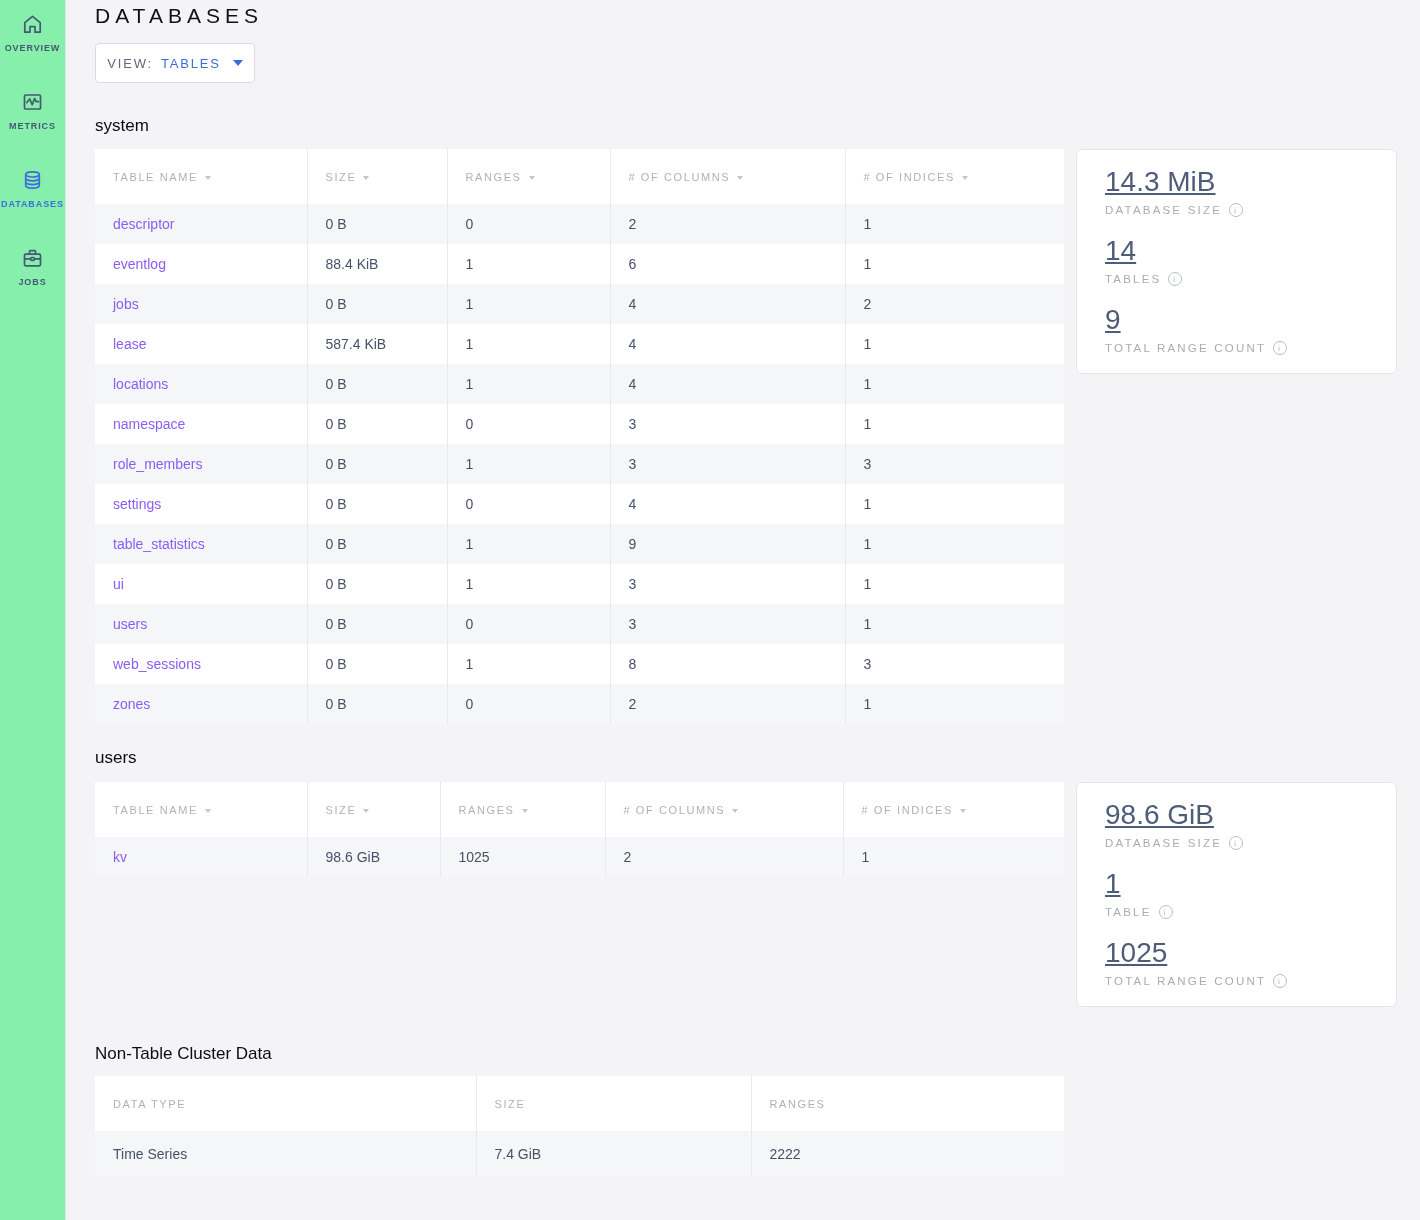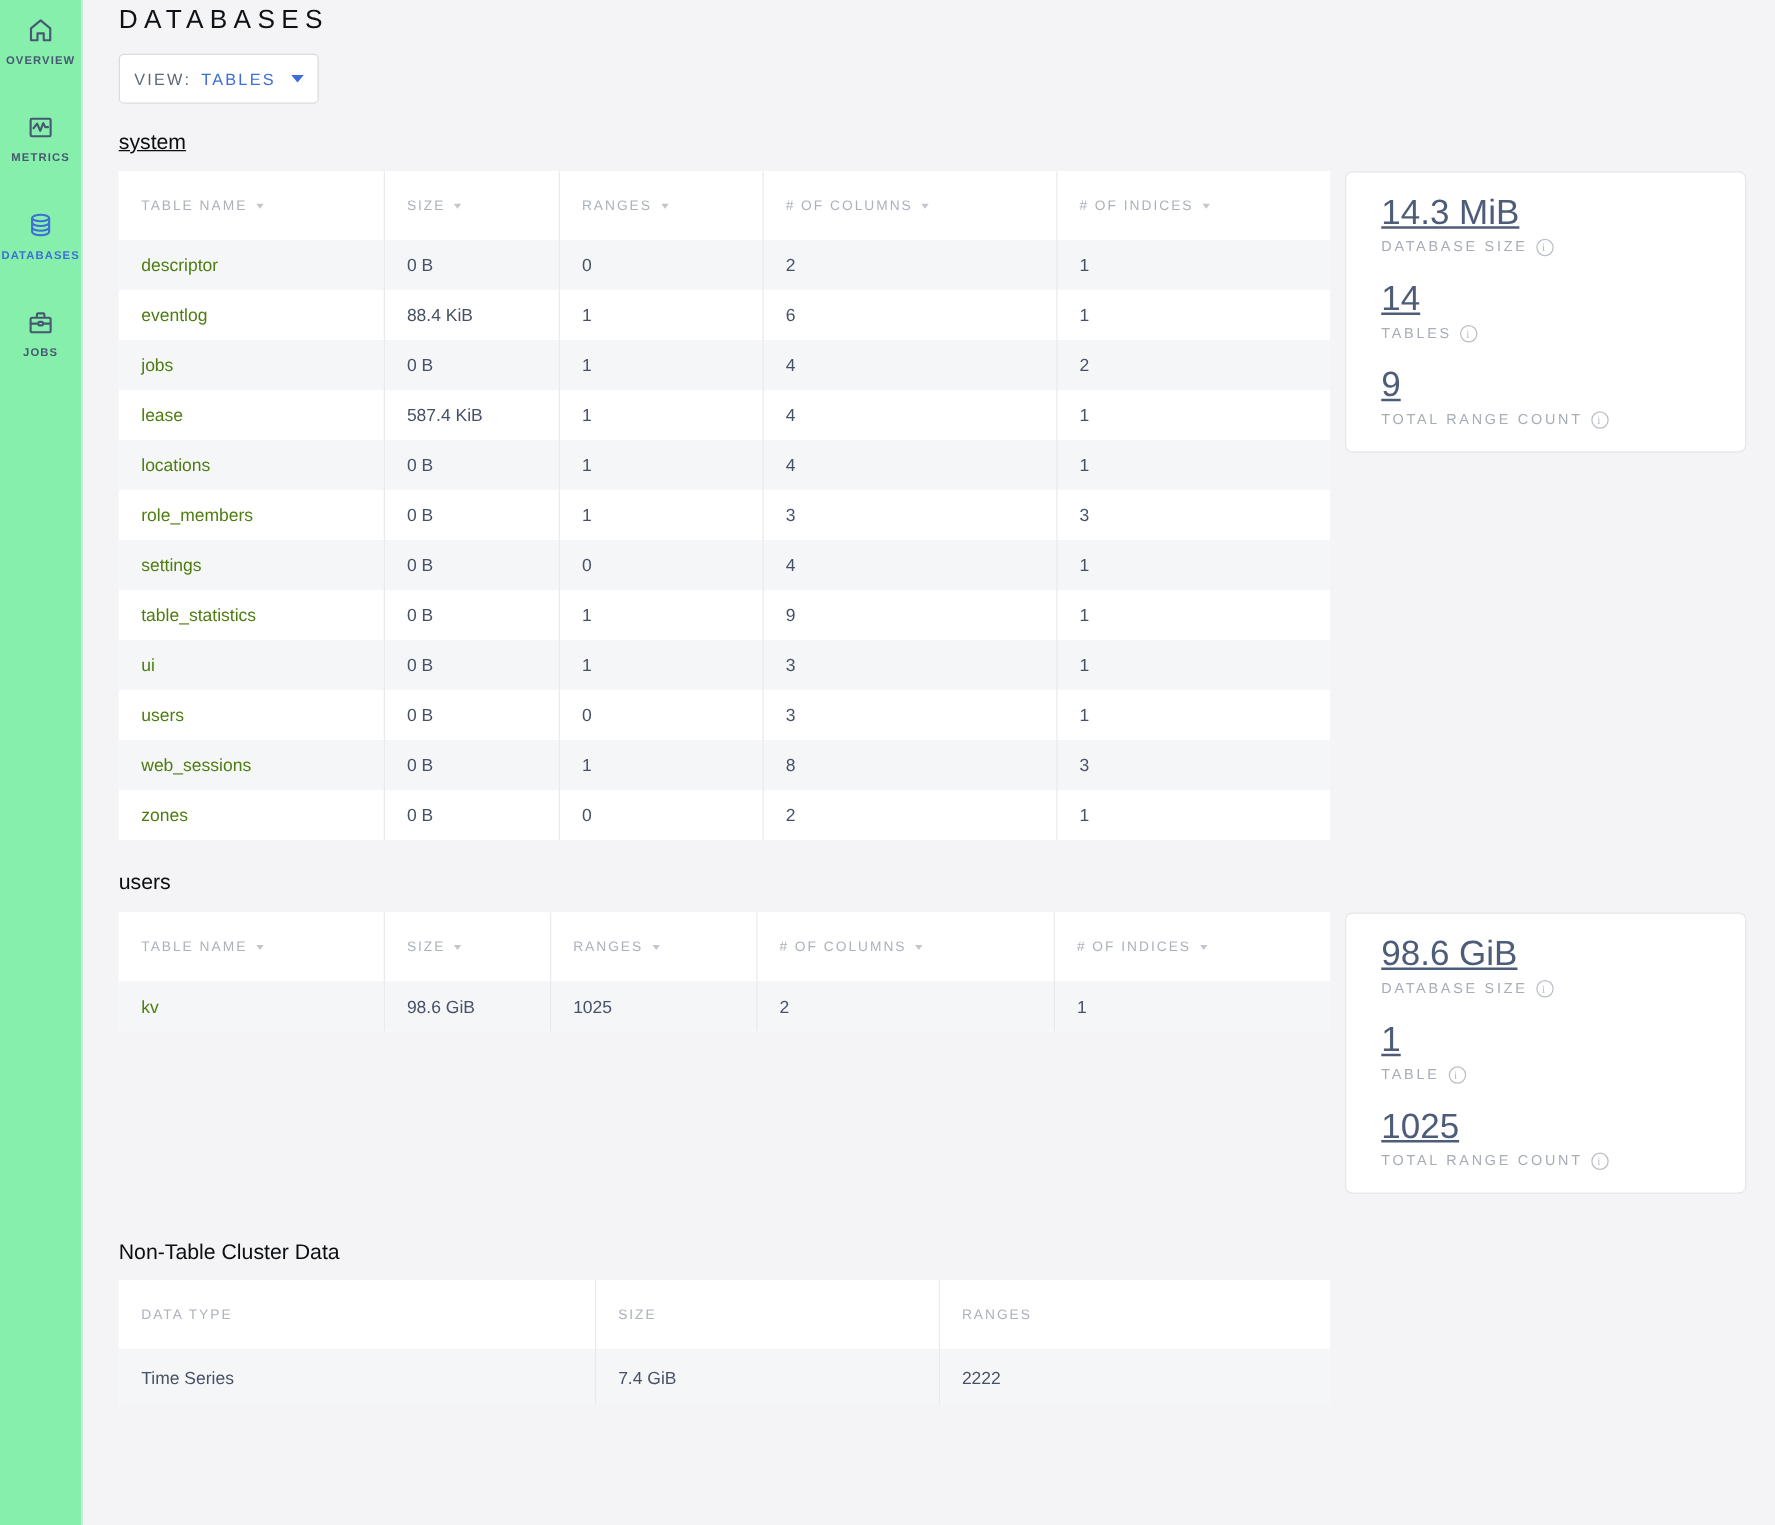--- a/index.html
+++ b/index.html
@@ -58,21 +58,21 @@
     width:0; height:0;
     border-left:5px solid transparent;
     border-right:5px solid transparent;
     border-top:6px solid #3e6dd8;
     margin-left:4px;
   }
 
   .section-heading {
     font-size:17px; font-weight:400; color:#0b0d11; line-height:21px;
   }
-  .h-system { margin-top:20px; margin-bottom:13px;text-decoration:underline; }
+  .h-system { margin-top:32px; margin-bottom:13px; }
   .h-test   { margin-top:23px; margin-bottom:14px; }
   .h-nt     { margin-top:36px; margin-bottom:12px; }
 
   .section-row { display:flex; align-items:flex-start; }
 
   
   table.db-table {
     width:969px; border-collapse:collapse; background:#ffffff;
     table-layout:fixed;
   }
@@ -82,21 +82,21 @@
     font-size:11px; font-weight:500; letter-spacing:1.6px;
     color:#adb2ba; white-space:nowrap; cursor:pointer;
   }
   .db-table td {
     height:40px; vertical-align:middle;
     padding-left:18px; font-size:14px; color:#475166;
   }
   .db-table th + th, .db-table td + td { border-left:1px solid #e9eaed; }
   .db-table tbody tr:nth-child(odd) td { background:#f5f6f7; }
   .db-table a {
-    color:#4d7c0f; text-decoration:none; cursor:pointer;
+    color:#8b5cf6; text-decoration:none; cursor:pointer;
   }
   .nt-row td { height:45px; }
   .sort-caret {
     display:inline-block; width:0; height:0;
     border-left:3.5px solid transparent;
     border-right:3.5px solid transparent;
     border-top:4.5px solid #c2c7ce;
     margin-left:7px; vertical-align:middle;
   }
 
@@ -232,20 +232,27 @@
           <td>1</td>
         </tr>
           <tr>
           <td><a href="#">locations</a></td>
           <td>0 B</td>
           <td>1</td>
           <td>4</td>
           <td>1</td>
         </tr>
           <tr>
+          <td><a href="#">namespace</a></td>
+          <td>0 B</td>
+          <td>0</td>
+          <td>3</td>
+          <td>1</td>
+        </tr>
+          <tr>
           <td><a href="#">role_members</a></td>
           <td>0 B</td>
           <td>1</td>
           <td>3</td>
           <td>3</td>
         </tr>
           <tr>
           <td><a href="#">settings</a></td>
           <td>0 B</td>
           <td>0</td>

